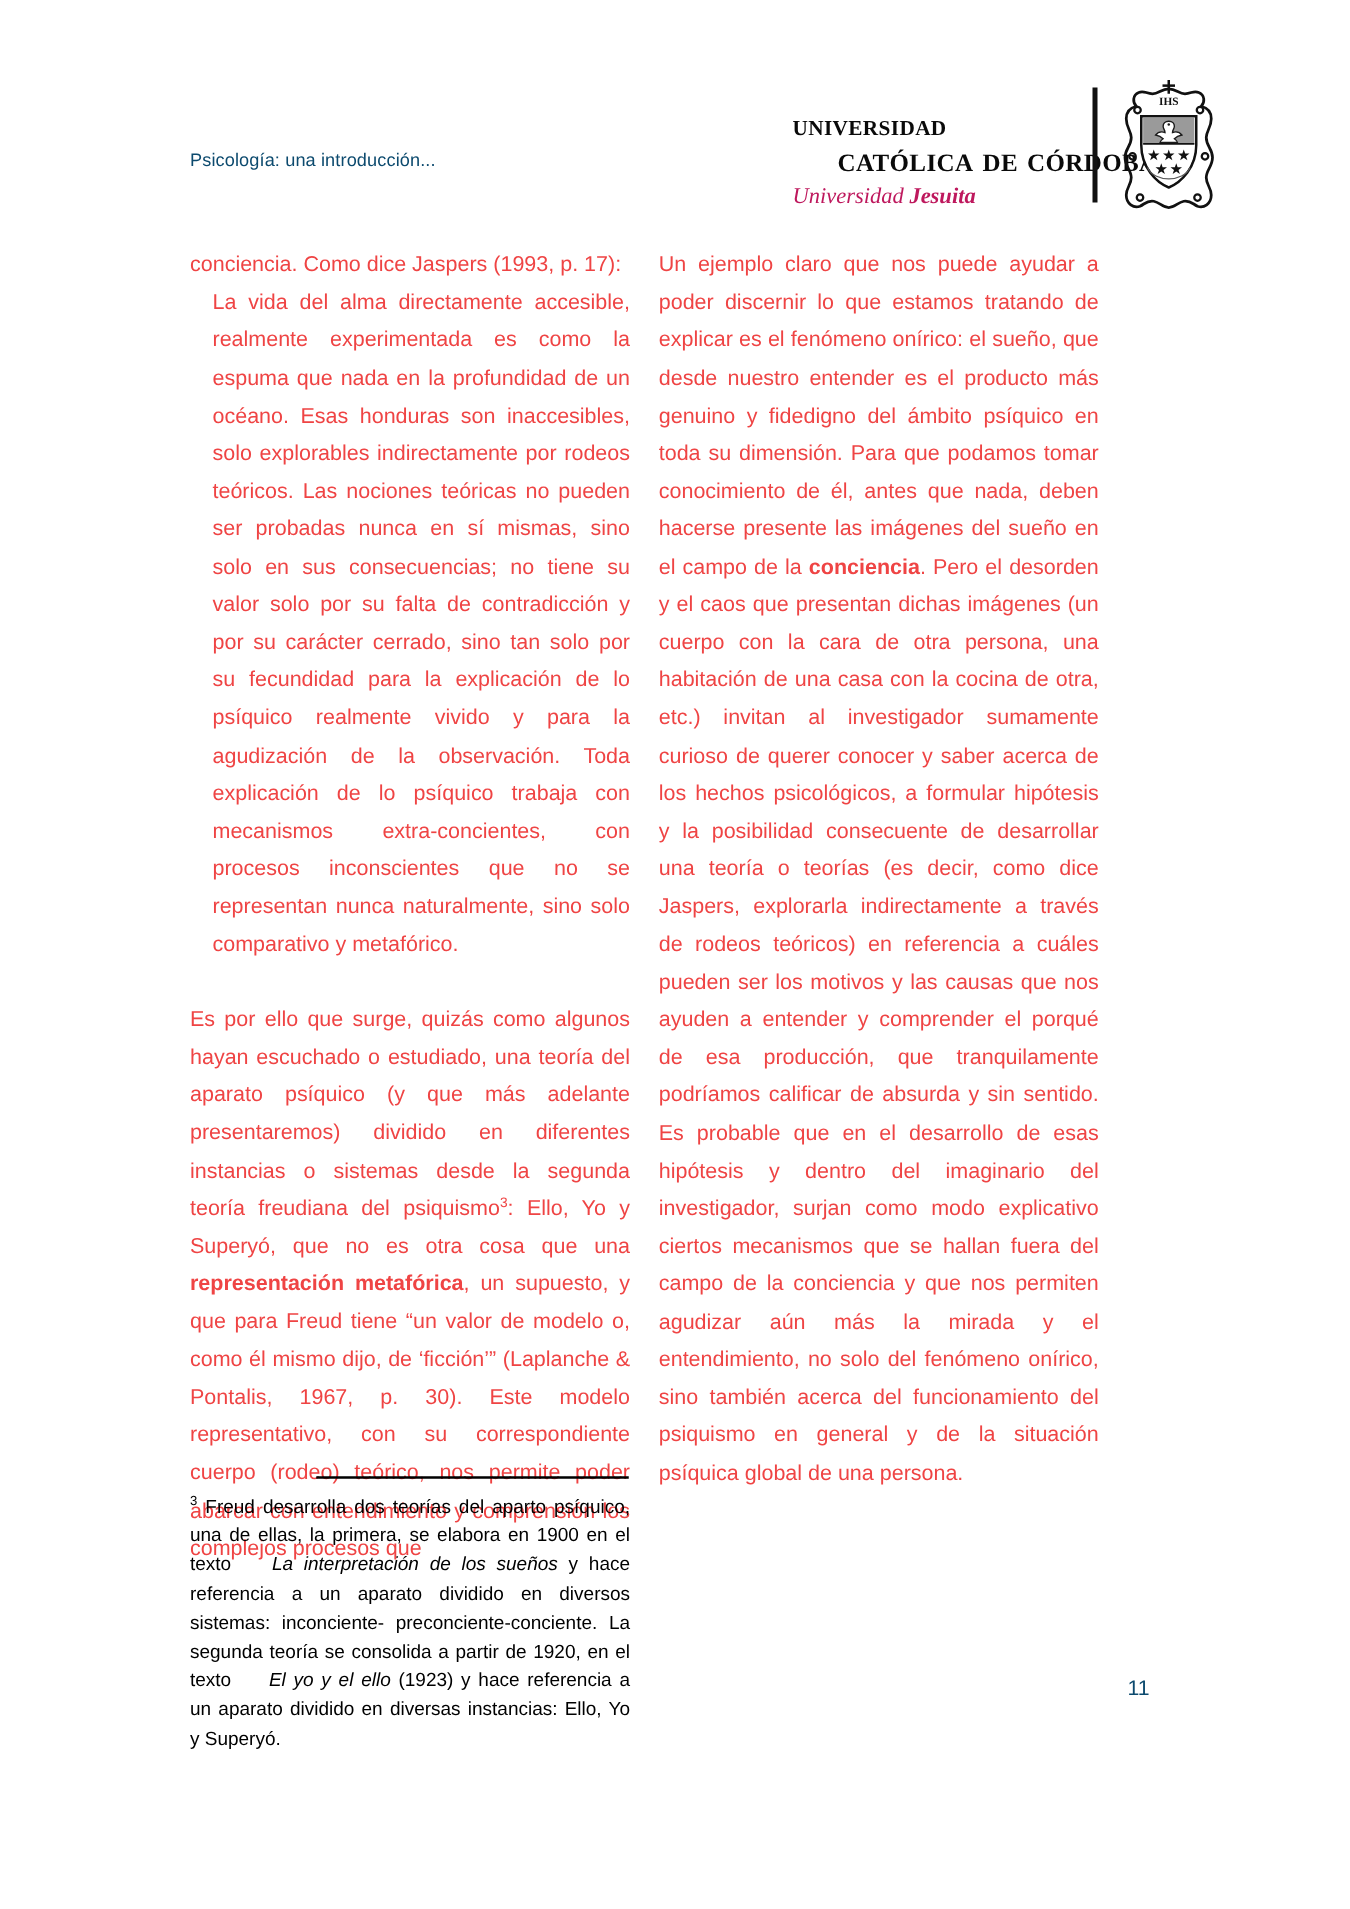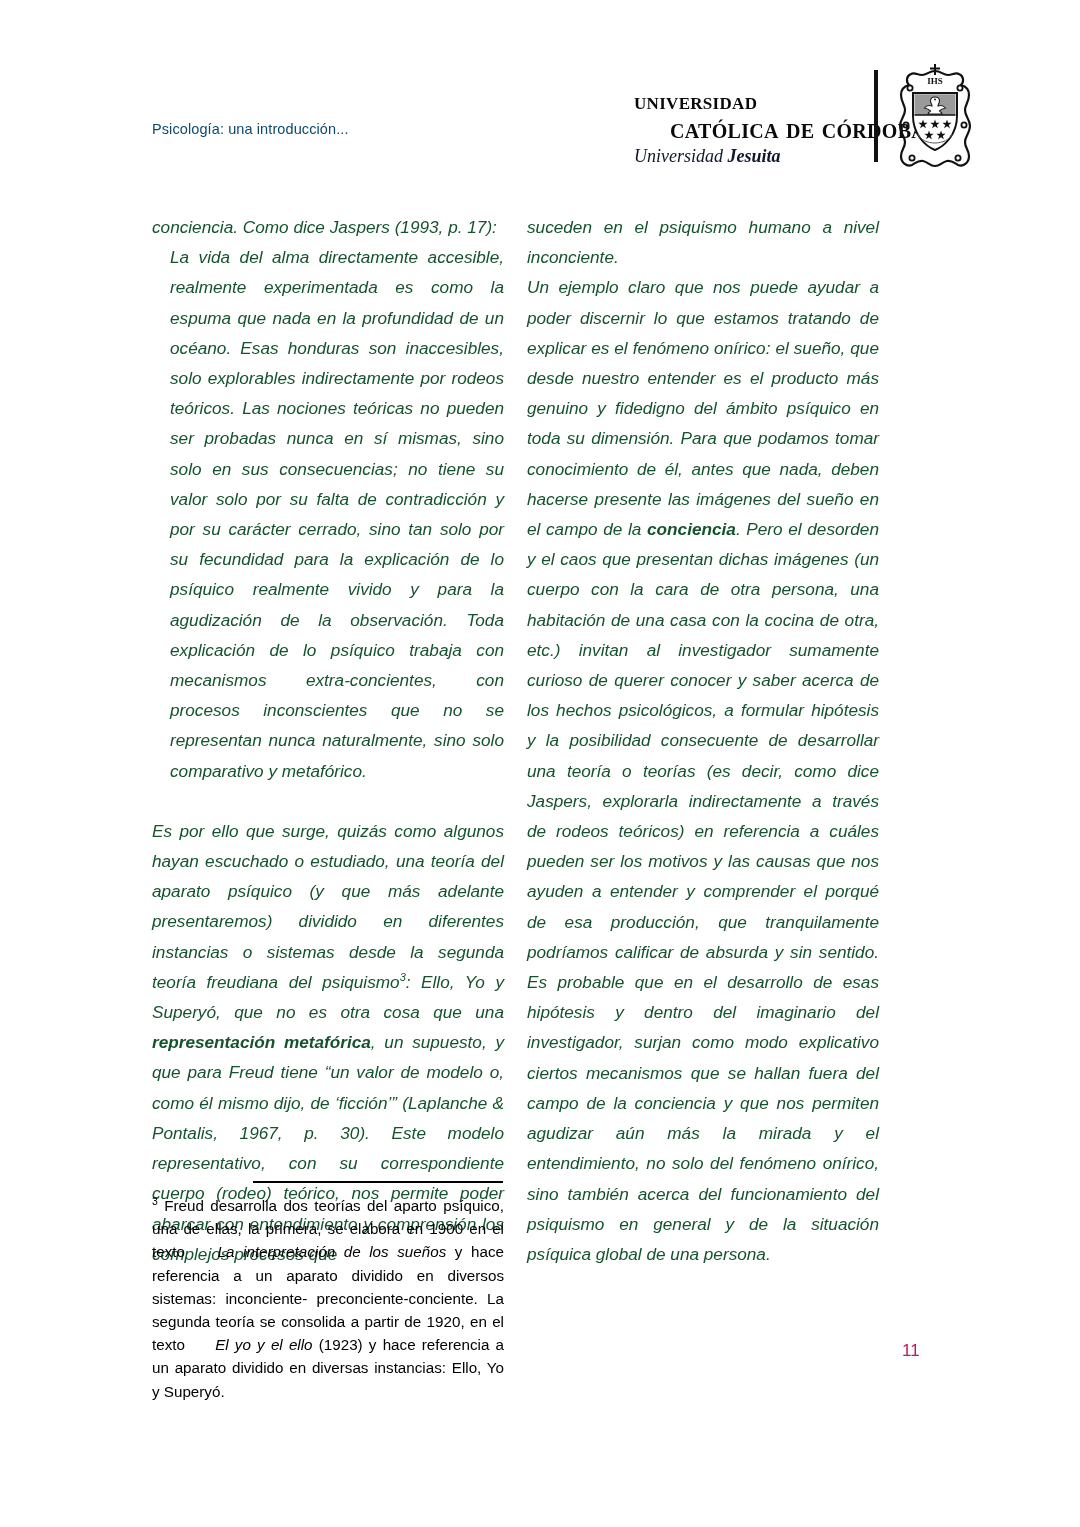--- a/index.html
+++ b/index.html
@@ -58,21 +58,21 @@
   .brand-line2 {
     font-size: 28px;
     margin-left: 36px;
   }
   .brand-sub {
     font-family: "Liberation Serif", serif;
     font-style: italic;
     font-size: 18px;
     line-height: 22px;
     margin-top: 3px;
-    color: #0f172a;
+    color: #be185d;
     white-space: nowrap;
   }
   .brand-sub .jes {
     font-weight: bold;
   }
   .brand-divider {
     position: absolute;
     left: 874px;
     top: 70px;
     width: 4px;
@@ -85,29 +85,28 @@
     position: absolute;
     left: 893px;
     top: 62px;
     width: 84px;
     height: 120px;
   }
 
   
   .col {
     position: absolute;
-    top: 212px;
+    top: 196px;
     font-size: 17.2px;
     line-height: 30.2px;
     text-align: justify;
     text-justify: inter-word;
-    color: #14532d;
+    color: #ef4444;
     -webkit-hyphens: none;
     hyphens: none;
-    font-style: italic;
   }
   .col-left {
     left: 152px;
     width: 352px;
   }
   .col-right {
     left: 527px;
     width: 352px;
   }
   .col p {
@@ -161,21 +160,21 @@
     font-style: italic;
     margin-left: 24px;
   }
 
   
   .page-number {
     position: absolute;
     left: 902px;
     top: 1341px;
     font-size: 17px;
-    color: #be185d;
+    color: #0c4a6e;
   }
 </style>
 </head>
 <body>
 
 <div class="page">
 
   <div class="header">
 
     <div class="running-head">Psicología: una introducción...</div>
@@ -258,21 +257,20 @@
     <p>conciencia. Como dice Jaspers (1993, p. 17):</p>
 
     <p class="quote">La vida del alma directamente accesible, realmente experimentada es como la espuma que nada en la profundidad de un océano. Esas honduras son inaccesibles, solo explorables indirectamente por rodeos teóricos. Las nociones teóricas no pueden ser probadas nunca en sí mismas, sino solo en sus consecuencias; no tiene su valor solo por su falta de contradicción y por su carácter cerrado, sino tan solo por su fecundidad para la explicación de lo psíquico realmente vivido y para la agudización de la observación. Toda explicación de lo psíquico trabaja con mecanismos extra-concientes, con procesos inconscientes que no se representan nunca naturalmente, sino solo comparativo y metafórico.</p>
 
     <div class="gap-para"></div>
 
     <p><span>Es por ello que surge, quizás como algunos hayan escuchado o estudiado, una teoría del aparato psíquico (y que más adelante presentaremos) dividido en diferentes instancias o sistemas desde la segunda teoría freudiana del psiquismo</span><span class="fn-ref">3</span><span>: Ello, Yo y Superyó, que no es otra cosa que una </span><strong>representación metafórica</strong><span>, un supuesto, y que para Freud tiene “un valor de modelo o, como él mismo dijo, de ‘ficción’” (Laplanche &amp; Pontalis, 1967, p. 30). Este modelo representativo, con su correspondiente cuerpo (rodeo) teórico, nos permite poder abarcar con entendimiento y comprensión los complejos procesos que</span></p>
   </div>
 
   <div class="col col-right">
-    <p>suceden en el psiquismo humano a nivel inconciente.</p>
 
     <p><span>Un ejemplo claro que nos puede ayudar a poder discernir lo que estamos tratando de explicar es el fenómeno onírico: el sueño, que desde nuestro entender es el producto más genuino y fidedigno del ámbito psíquico en toda su dimensión. Para que podamos tomar conocimiento de él, antes que nada, deben hacerse presente las imágenes del sueño en el campo de la </span><strong>conciencia</strong><span>. Pero el desorden y el caos que presentan dichas imágenes (un cuerpo con la cara de otra persona, una habitación de una casa con la cocina de otra, etc.) invitan al investigador sumamente curioso de querer conocer y saber acerca de los hechos psicológicos, a formular hipótesis y la posibilidad consecuente de desarrollar una teoría o teorías (es decir, como dice Jaspers, explorarla indirectamente a través de rodeos teóricos) en referencia a cuáles pueden ser los motivos y las causas que nos ayuden a entender y comprender el porqué de esa producción, que tranquilamente podríamos calificar de absurda y sin sentido. Es probable que en el desarrollo de esas hipótesis y dentro del imaginario del investigador, surjan como modo explicativo ciertos mecanismos que se hallan fuera del campo de la conciencia y que nos permiten agudizar aún más la mirada y el entendimiento, no solo del fenómeno onírico, sino también acerca del funcionamiento del psiquismo en general y de la situación psíquica global de una persona.</span></p>
 
   </div>
 
   <div class="footnote-area">
     <div class="footnote-rule"></div>
     <div class="footnote-body"><span class="fn-num">3</span><span> Freud desarrolla dos teorías del aparto psíquico, una de ellas, la primera, se elabora en 1900 en el texto </span><em>La interpretación de los sueños</em><span> y hace referencia a un aparato dividido en diversos sistemas: inconciente- preconciente-conciente. La segunda teoría se consolida a partir de 1920, en el texto </span><em>El yo y el ello</em><span> (1923) y hace referencia a un aparato dividido en diversas instancias: Ello, Yo y Superyó.</span></div>
   </div>
 

